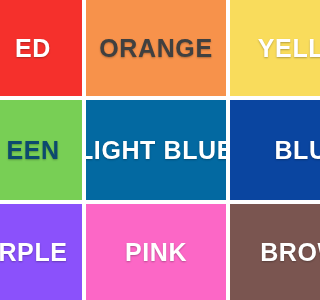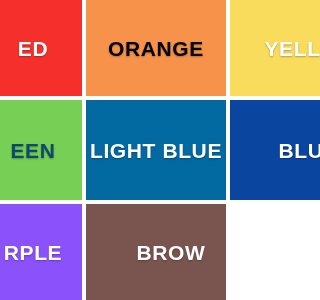--- a/index.html
+++ b/index.html
@@ -32,21 +32,21 @@
     position: relative;
     display: flex;
     align-items: center;
     justify-content: center;
     overflow: hidden;
   }
 
   .swatch-label {
     color: #ffffff;
     font-weight: bold;
-    font-size: 21px;
+    font-size: 25px;
     letter-spacing: 0.6px;
     line-height: 1;
     white-space: nowrap;
     text-shadow: 0 1px 2px rgba(0,0,0,0.28);
     user-select: none;
   }
 
   
   .col-left .swatch-label  { margin-left: 22px; }
   .col-right .swatch-label { margin-right: -30px; }
@@ -54,21 +54,21 @@
 </head>
 <body style="background: rgb(255, 255, 255);">
 
 <div id="color-grid" style="background: rgb(255, 255, 255);">
 
   <div class="swatch col-left" style="background: rgb(245, 48, 44);">
     <span class="swatch-label" style="color: rgb(255, 255, 255);">ED</span>
   </div>
 
   <div class="swatch col-mid" style="background: rgb(247, 146, 75);">
-    <span class="swatch-label" style="color: #000000;">ORANGE</span>
+    <span class="swatch-label" style="color: #404040;">ORANGE</span>
   </div>
 
   <div class="swatch col-right" style="background: rgb(249, 220, 92);">
     <span class="swatch-label" style="color: rgb(255, 255, 255);">YELLO</span>
   </div>
 
   <div class="swatch col-left" style="background: rgb(120, 207, 85);">
     <span class="swatch-label" style="color: #0c4a6e;">EEN</span>
   </div>
 
@@ -77,18 +77,21 @@
   </div>
 
   <div class="swatch col-right" style="background: rgb(10, 69, 160);">
     <span class="swatch-label" style="color: rgb(255, 255, 255);">BLU</span>
   </div>
 
   <div class="swatch col-left" style="background: rgb(139, 81, 251);">
     <span class="swatch-label" style="color: #ffffff;">RPLE</span>
   </div>
 
+  <div class="swatch col-mid" style="background: rgb(252, 103, 198);">
+    <span class="swatch-label" style="color: rgb(255, 255, 255);">PINK</span>
+  </div>
 
   <div class="swatch col-right" style="background: rgb(122, 85, 80);">
     <span class="swatch-label" style="color: rgb(255, 255, 255);">BROW</span>
   </div>
 
 </div>
 
 </body></html>

